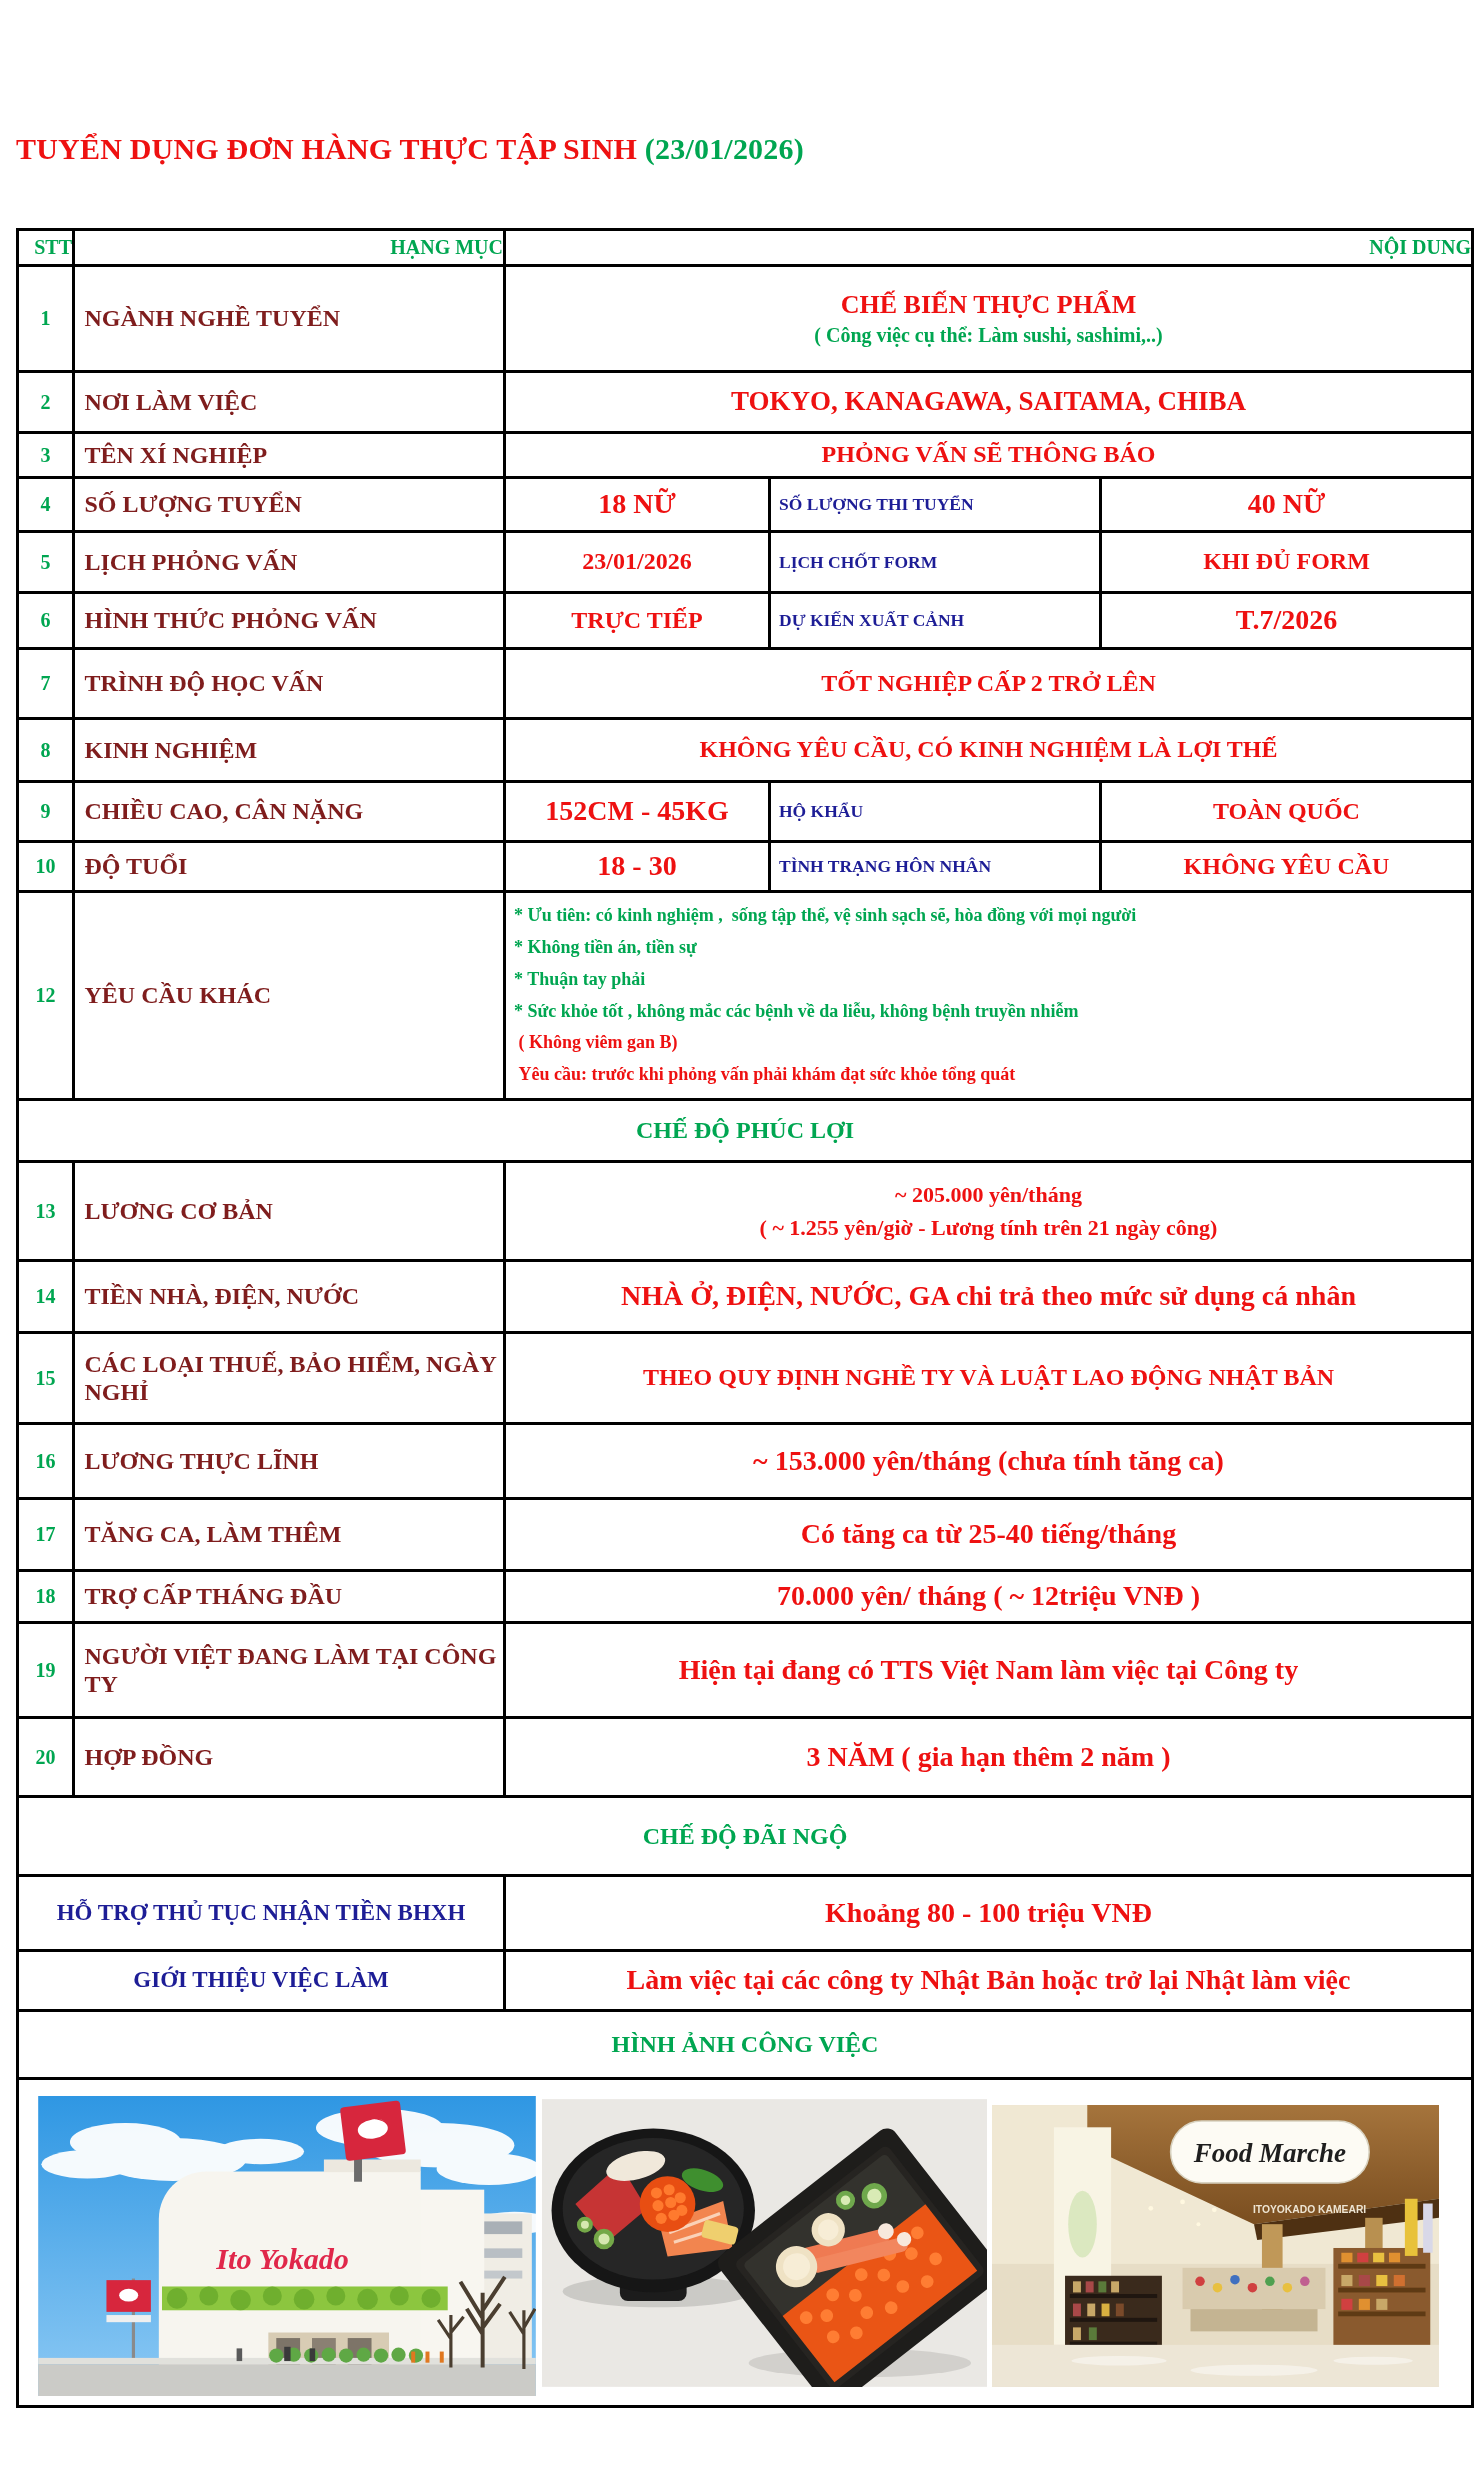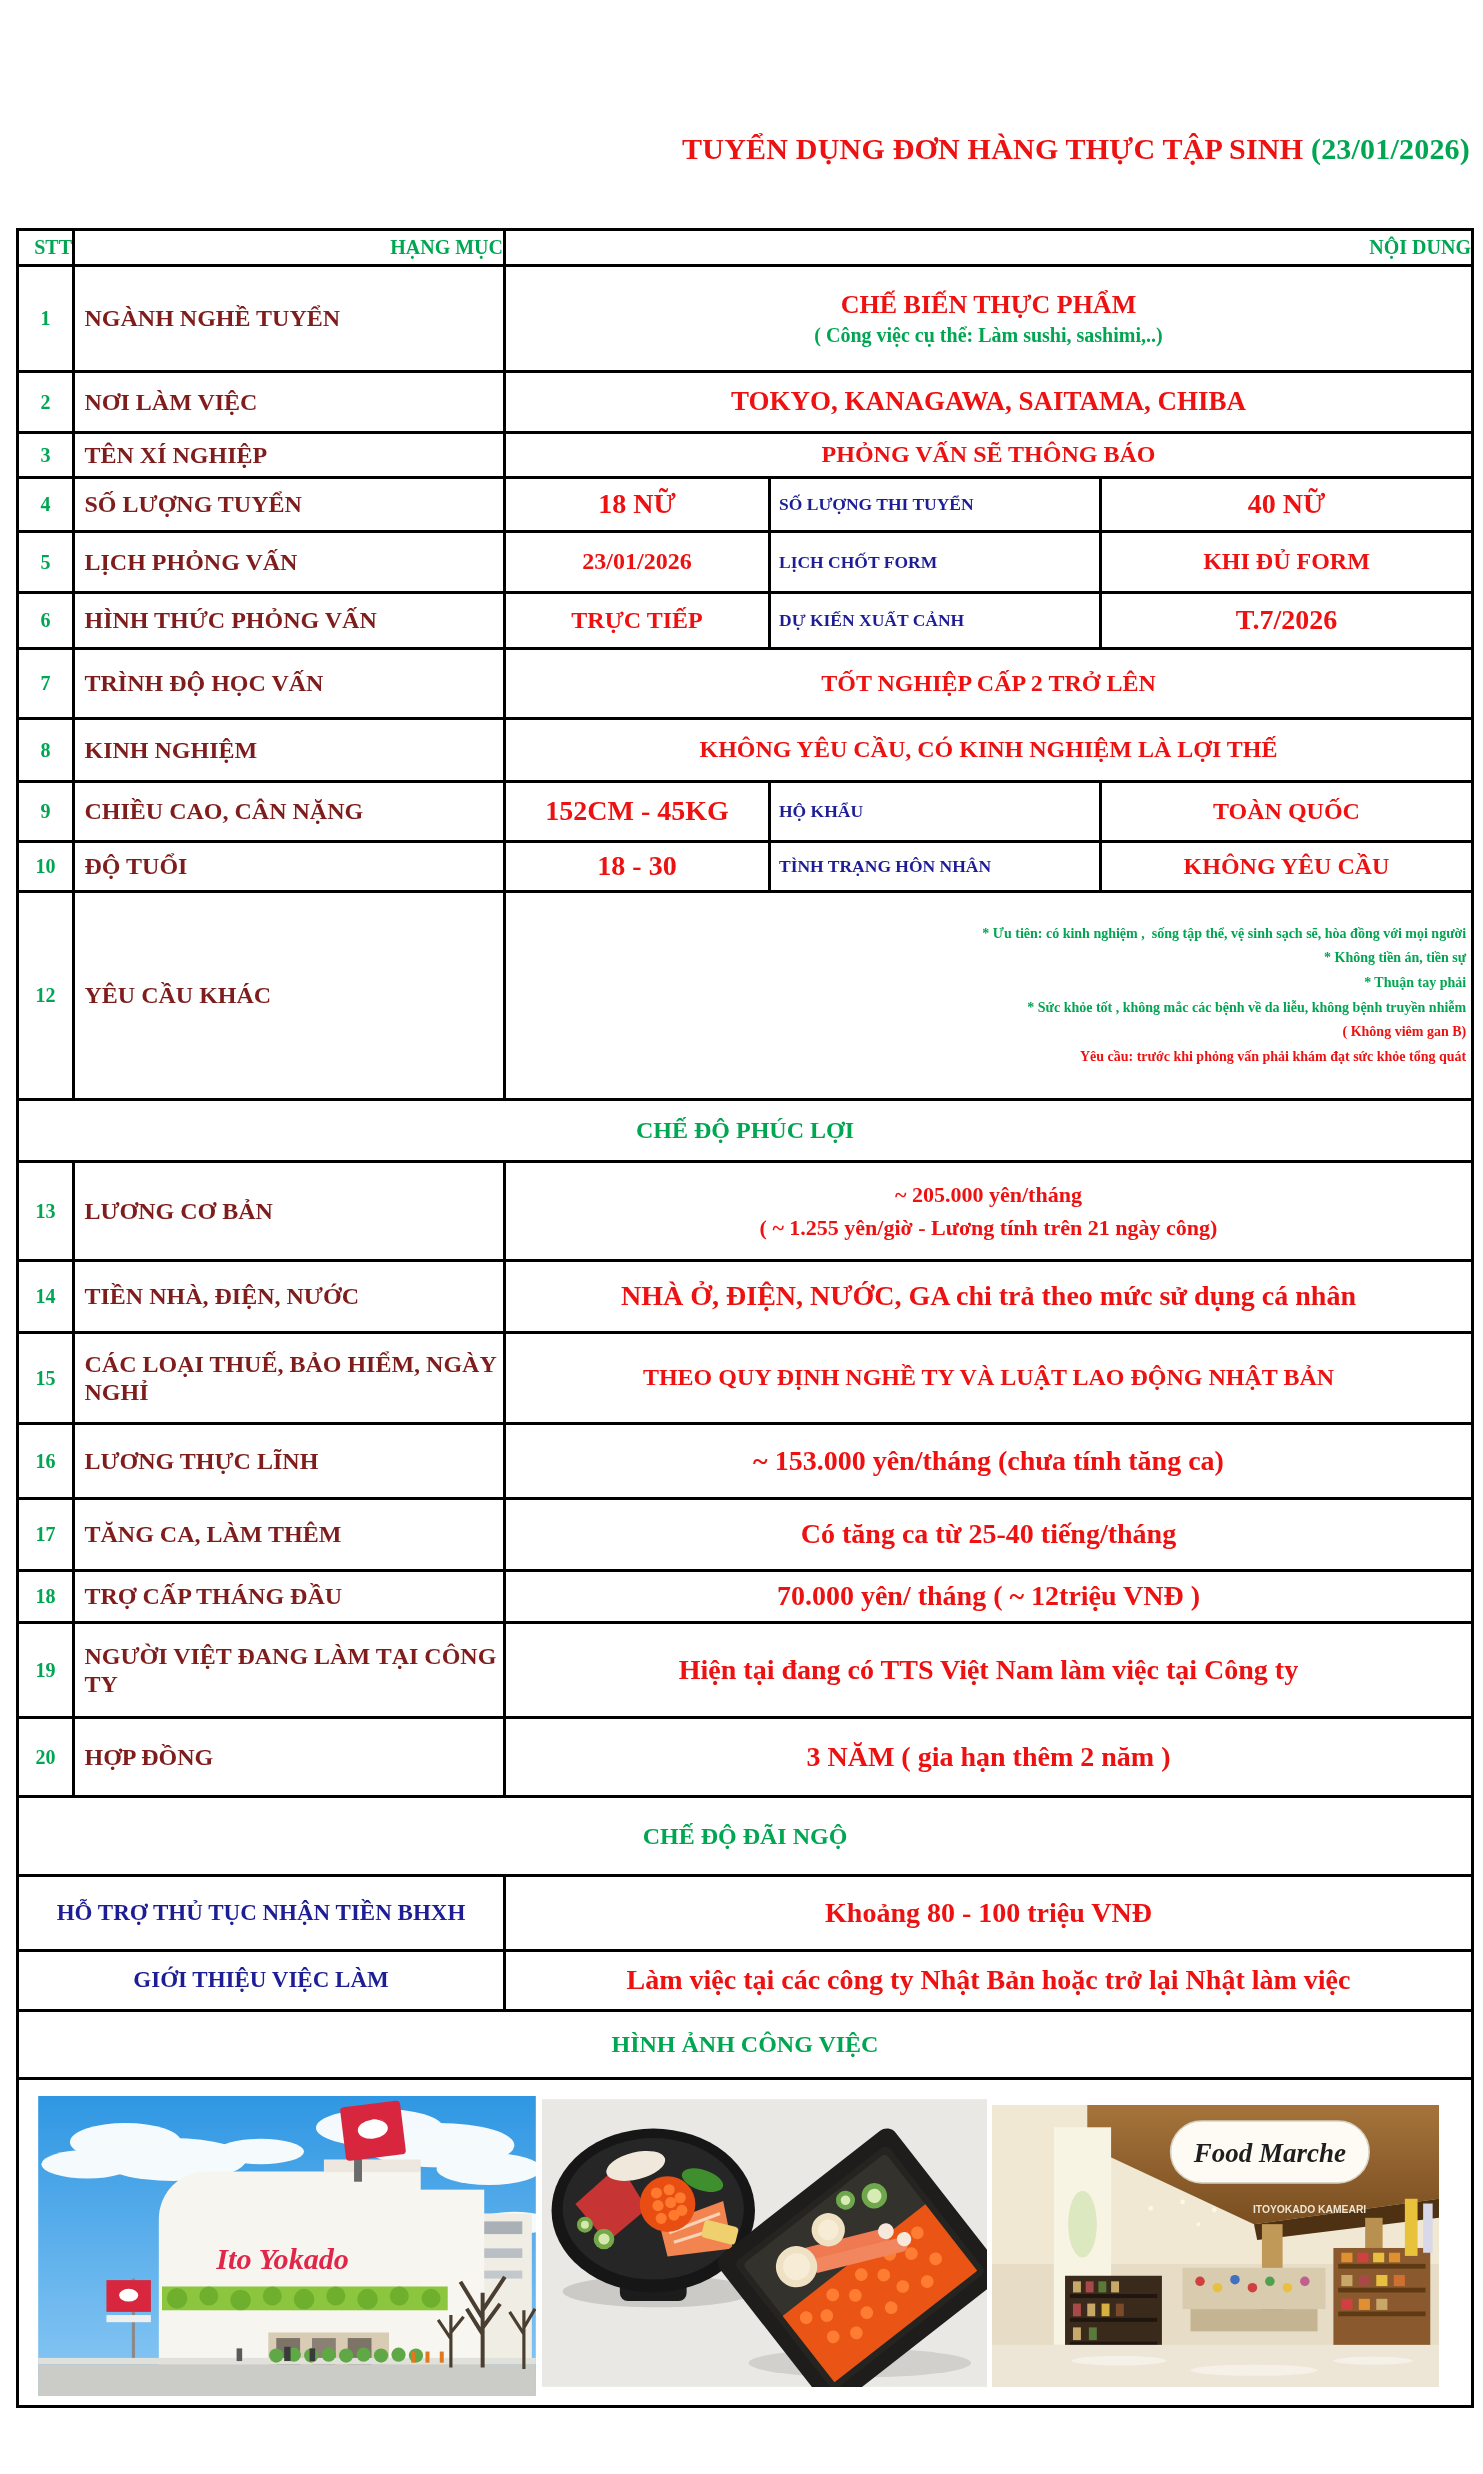--- a/index.html
+++ b/index.html
@@ -1,39 +1,39 @@
 <!DOCTYPE html>
 <html style="font-size:12.7px"><head>
 <meta charset="utf-8">
 <style>
   * { margin:0; padding:0; box-sizing:border-box; }
   html,body { background:#ffffff; }
   body { width:1483px; height:2475px; position:relative;
          font-family:"Liberation Serif","DejaVu Serif",serif; font-weight:700; }
-  .title { position:absolute; top:132px; left:16px; width:1454px; text-align:right;
+  .title { position:absolute; top:132px; left:16px; width:1454px; text-align:left;
            font-size:30px; letter-spacing:0.2px; white-space:pre; }
   .t-red   { color:#ee1111; }
   .t-green { color:#00a651; }
   table.doc { position:absolute; top:228px; left:16px; width:1454px;
               border-collapse:collapse; table-layout:fixed; background:#fff; }
   table.doc td { border:3.2px solid #000; overflow:hidden; vertical-align:middle; }
   .c-head { color:#00a651; text-align:right; font-size:20px; }
   .num    { color:#00a651; text-align:center; font-size:20px; }
   .lbl    { color:#7f1d1d; font-size:24px; text-align:left; padding-left:9.5px; line-height:1.18; }
   .lbl2   { color:#1d1d96; font-size:17.5px; text-align:left; padding-left:8px; line-height:1.15; }
   .lblc   { color:#1d1d96; font-size:23px; text-align:center; line-height:1.25; padding:0 35px; }
   .val    { color:#ee1111; text-align:center; font-size:28px; line-height:1.3; }
   .val-lg { font-size:27px;text-align:center; }
   .val-md { font-size:24px; }
   .v-main { font-size:26px; color:#ee1111; text-align:center; }
   .v-sub  { font-size:20px; color:#00a651; text-align:center; margin-top:4.8px; }
   .v-l2   { font-size:22px; color:#ee1111; text-align:center; line-height:1.5; }
   .sec    { color:#00a651; text-align:center; font-size:24px; }
   .req-cell { vertical-align:middle; padding:6.4px 4.8px 6.4px 8px; }
-  .req-line { font-size:14px; text-align:right; line-height:1.76; white-space:pre-wrap; }
+  .req-line { font-size:18px; text-align:left; line-height:1.76; white-space:pre-wrap; }
   .g { color:#00a651; } .r { color:#ee1111; }
   .photo-cell { vertical-align:top; padding:6.4px 0 0 19px; }
   .photos { display:flex; gap:5.6px; align-items:flex-start; }
   .ph { display:block; }
 </style>
 </head>
 <body>
 
 <div class="title"><span class="t-red">TUYỂN DỤNG ĐƠN HÀNG THỰC TẬP SINH </span><span class="t-green">(23/01/2026)</span></div>
 

